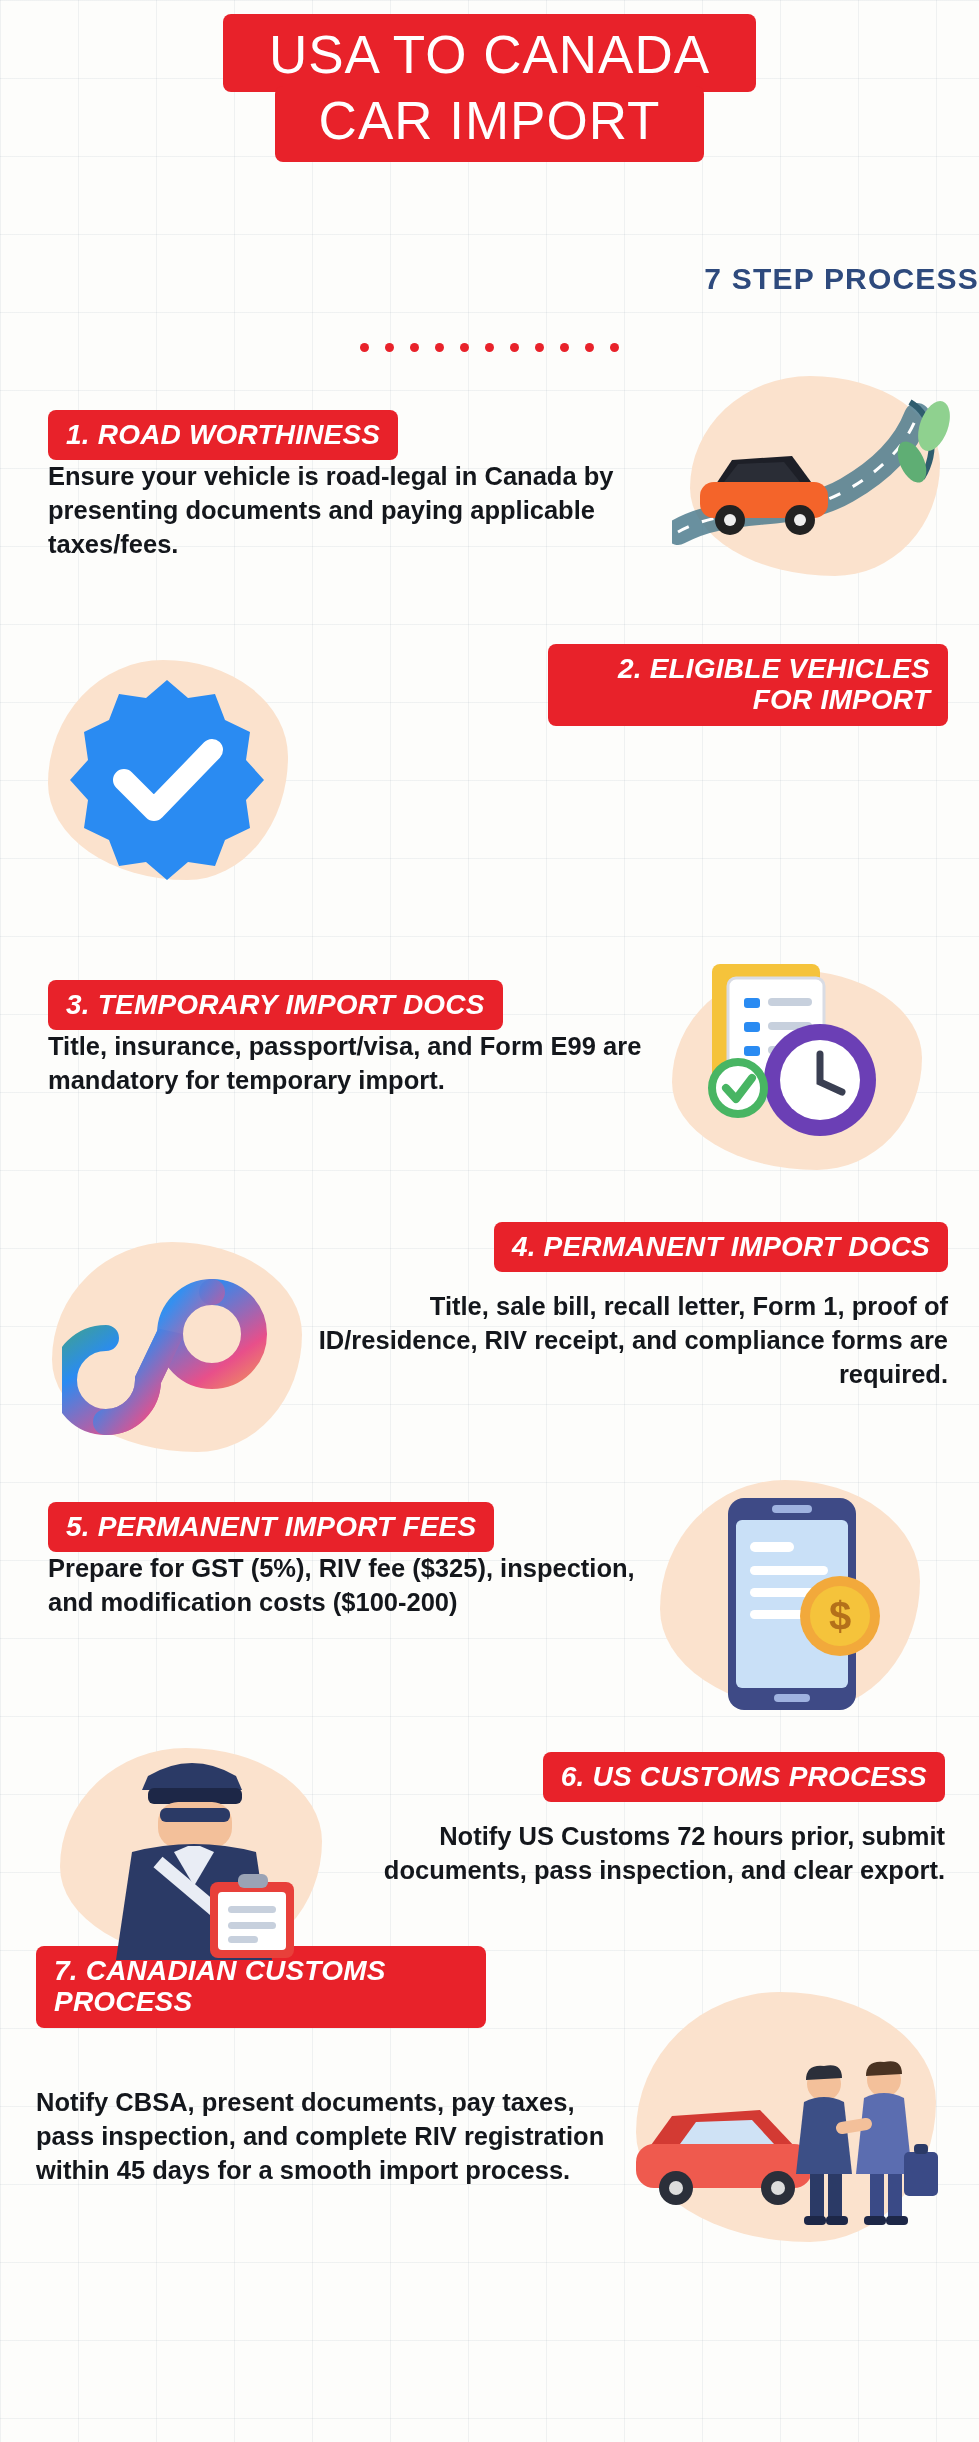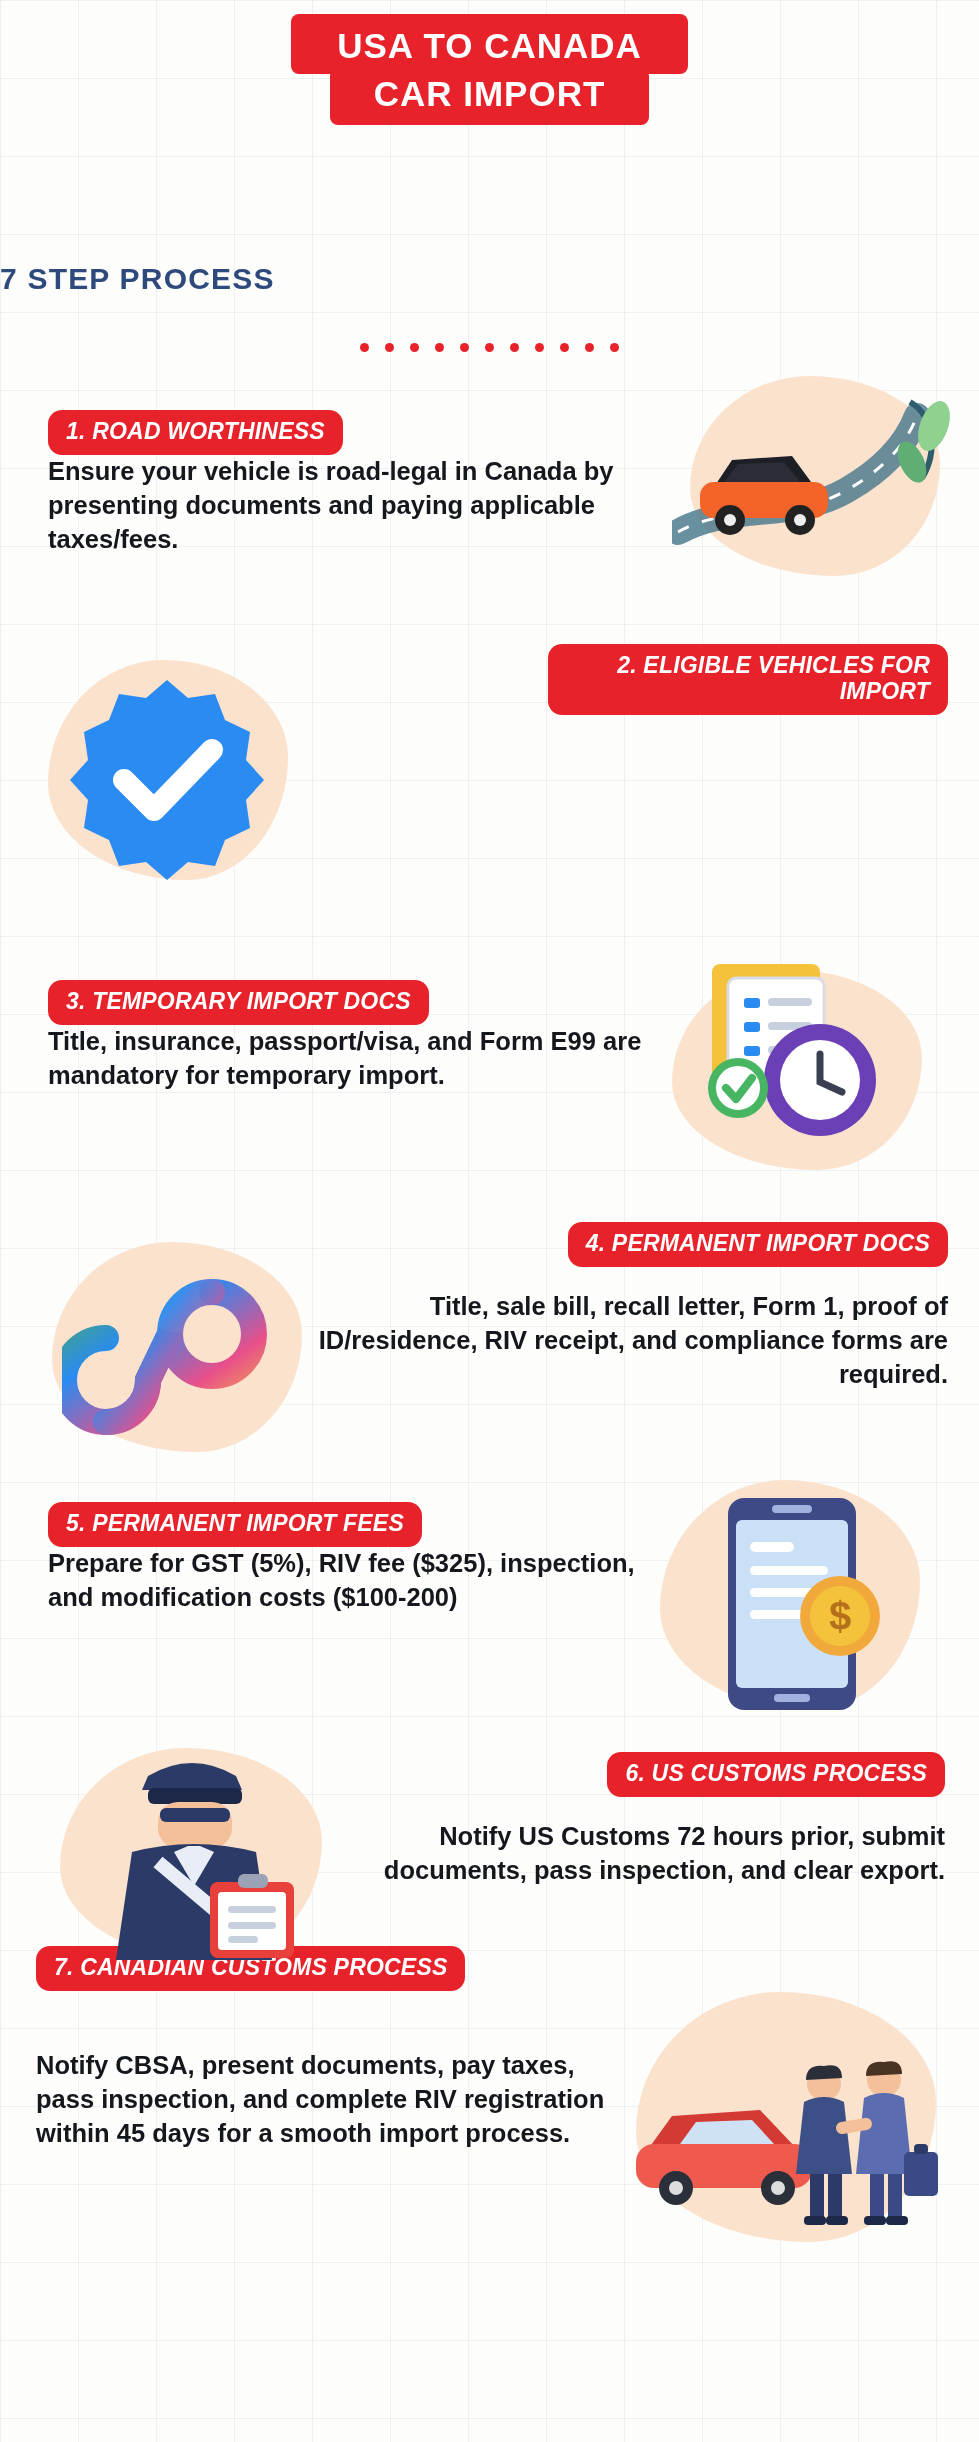--- a/index.html
+++ b/index.html
@@ -30,35 +30,35 @@
   
   .title-wrap {
     position: absolute;
     top: 14px; left: 0; right: 0;
     text-align: center;
   }
   .title-line {
     display: inline-block;
     background: #e8222a;
     color: #ffffff;
-    font-weight: bold;
+    font-weight: normal;
     font-style: normal;
     letter-spacing: 1px;
     padding: 10px 36px 14px 36px;
     border-radius: 8px;
-    font-size: 35px;
+    font-size: 53px;
     line-height: 1.02;
   }
   .title-line.l1 { padding: 14px 46px 10px 46px; }
   .title-line.l2 { margin-top: -6px; padding: 8px 44px 14px 44px; }
 
   .subtitle {
     position: absolute;
     top: 262px; left: 0; right: 0;
-    text-align: left;
+    text-align: right;
     color: #2e4a7d;
     font-size: 30px;
     font-weight: bold;
     letter-spacing: 1.2px;
   }
   .dots {
     position: absolute;
     top: 338px; left: 0; right: 0;
     text-align: center;
   }
@@ -71,23 +71,23 @@
   }
 
   
   .step { position: absolute; }
   .tag {
     display: inline-block;
     background: #e8222a;
     color: #fff;
     font-style: italic;
     font-weight: bold;
-    font-size: 23px;
+    font-size: 28px;
     padding: 9px 18px 10px 18px;
-    border-radius: 14px;
+    border-radius: 8px;
     line-height: 1.12;
     letter-spacing: .2px;
   }
   .tag.two-line { max-width: 400px; }
   .body {
     color: #14171c;
     font-size: 25.5px;
     font-weight: bold;
     line-height: 1.33;
   }

